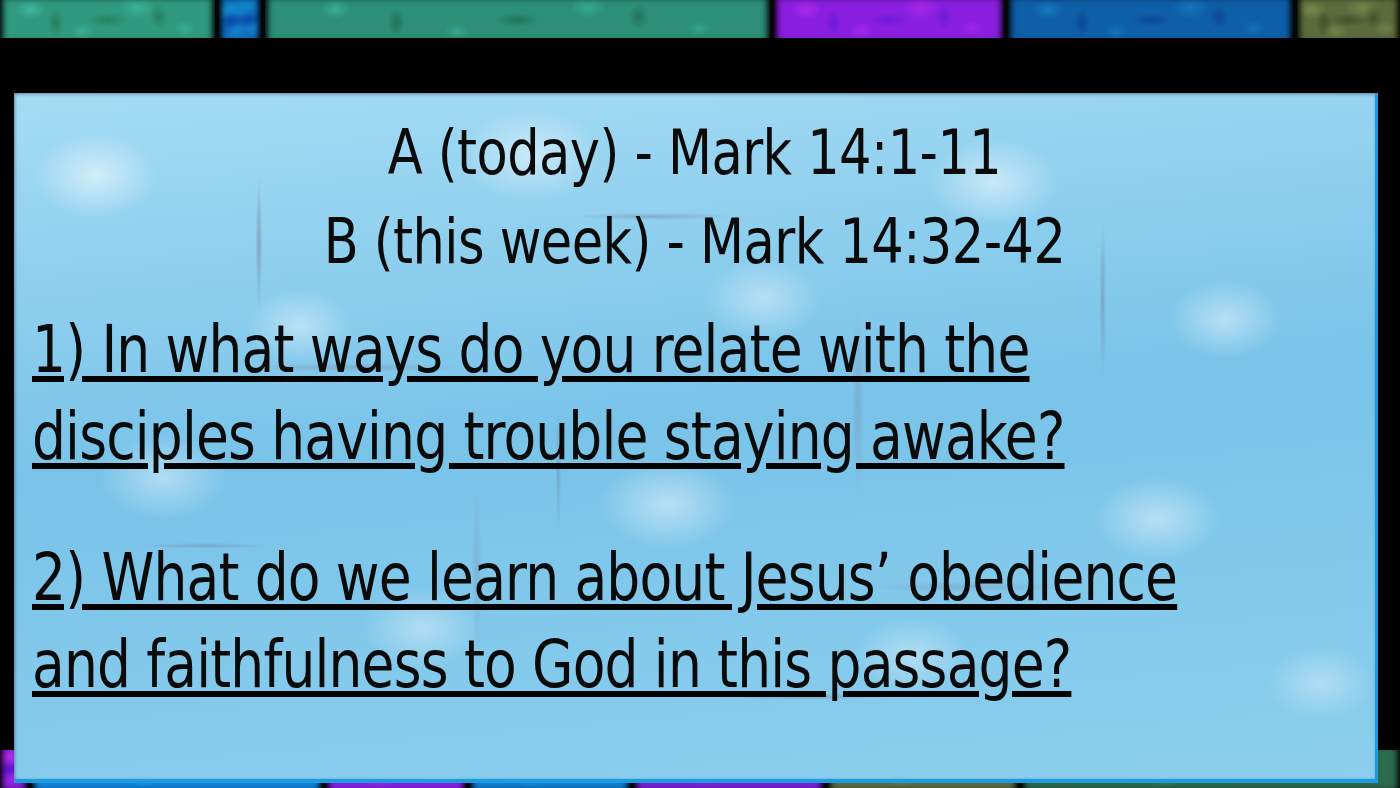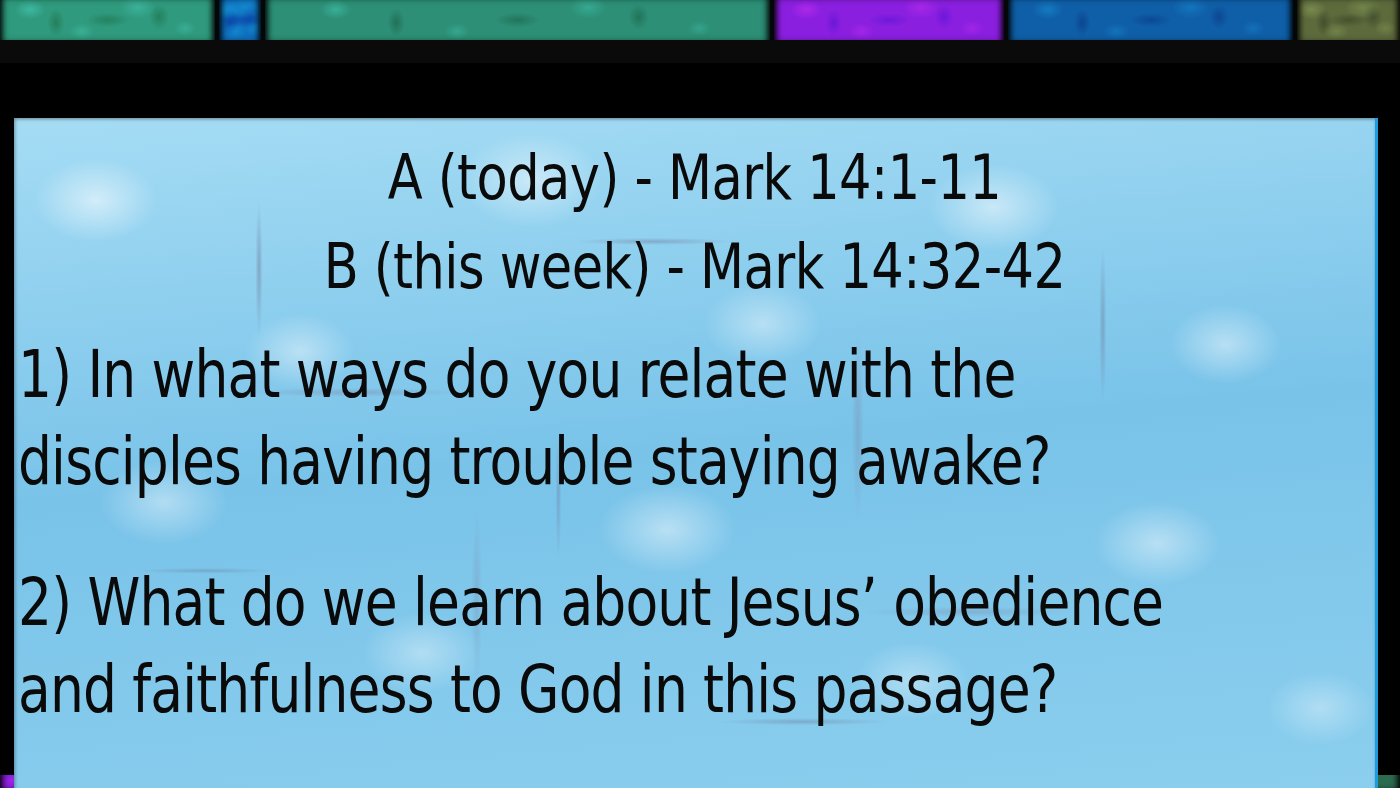--- a/index.html
+++ b/index.html
@@ -63,21 +63,20 @@
   }
 
   
   #frame {
     position: absolute;
     left: 0px;
     top: 38px;
     width: 1400px;
     height: 712px;
     background: #000;
-    margin-top: 25px;
   }
 
   
   #panel {
     position: absolute;
     left: 14px;
     top: 55px;
     width: 1364px;
     height: 690px;
     background: #7ec4e8;
@@ -148,23 +147,24 @@
     color: #0a0a0a;
     letter-spacing: -0.6px;
     font-stretch: condensed;
     transform: scaleX(0.9);
     transform-origin: center top;
   }
   #title-block .tline { display: block; white-space: nowrap; }
 
   #questions {
     position: absolute;
-    left: 4px;
+    left: 18px;
     right: 46px;
     top: 213px;
+    text-decoration: underline;
   }
   .question {
     font-family: "DejaVu Sans Condensed", "Liberation Sans Narrow", "Liberation Sans", sans-serif;
     font-size: 66px;
     line-height: 1.32;
     color: #0a0a0a;
     letter-spacing: -0.9px;
     font-stretch: condensed;
     margin: 0 0 54px 0;
     transform: scaleX(0.9);

